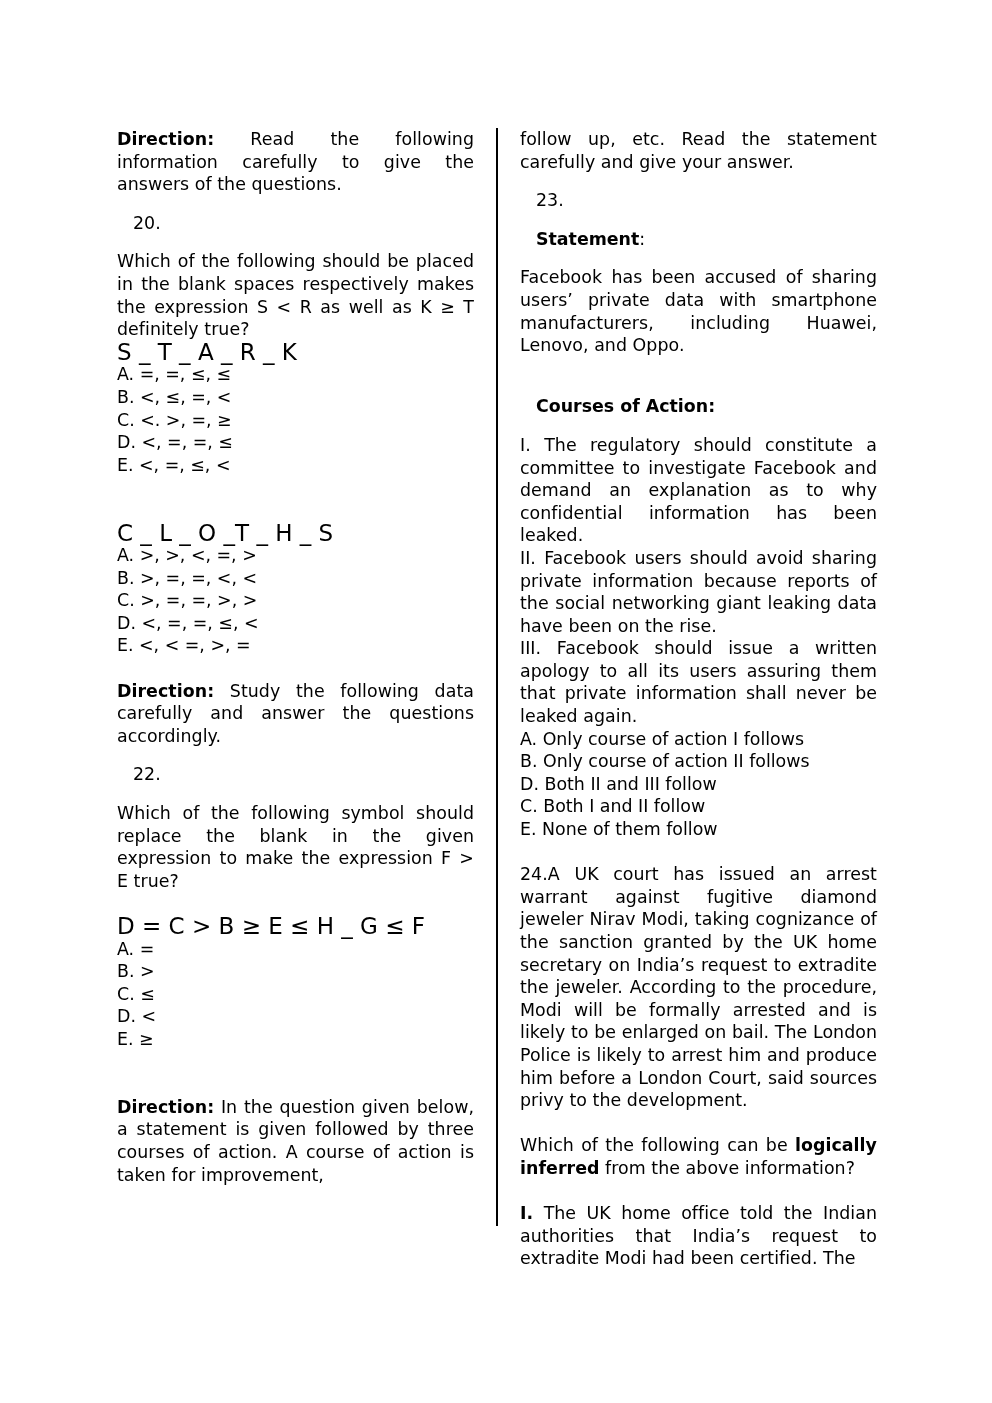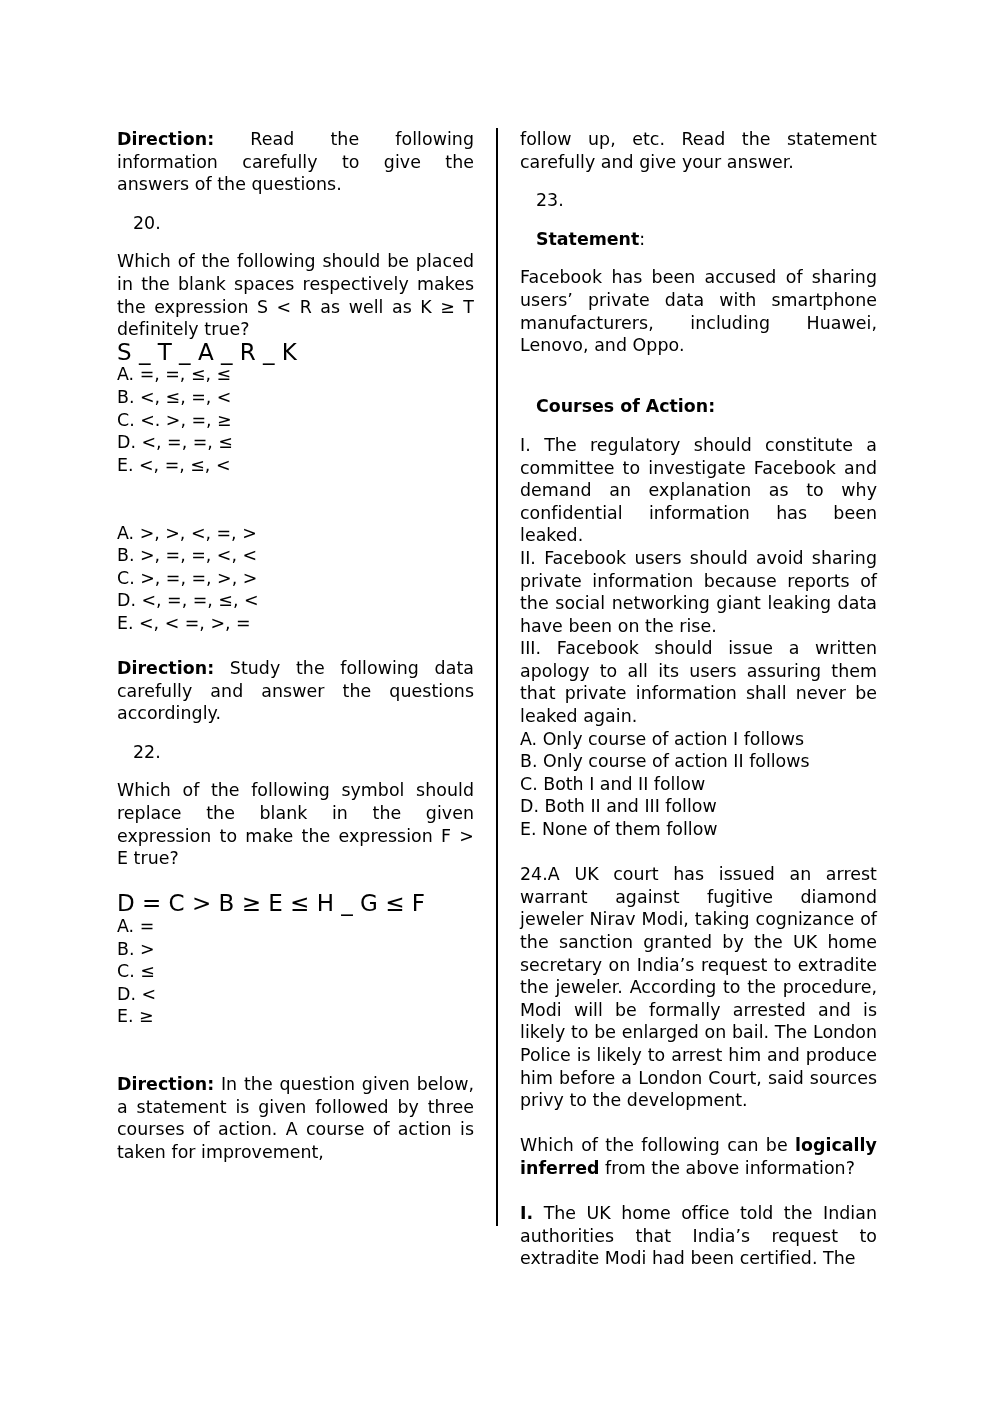--- a/index.html
+++ b/index.html
@@ -106,20 +106,21 @@
       <p class="opt">B. &lt;, ≤, =, &lt;</p>
       <p class="opt">C. &lt;. &gt;, =, ≥</p>
       <p class="opt">D. &lt;, =, =, ≤</p>
       <p class="opt">E. &lt;, =, ≤, &lt;</p>
 
       <div class="gap-sm"></div>
 
 
       <div class="gap-sm"></div>
 
+      <p class="expr">C _ L _ O _T _ H _ S</p>
 
       <p class="opt">A. &gt;, &gt;, &lt;, =, &gt;</p>
       <p class="opt">B. &gt;, =, =, &lt;, &lt;</p>
       <p class="opt">C. &gt;, =, =, &gt;, &gt;</p>
       <p class="opt">D. &lt;, =, =, ≤, &lt;</p>
       <p class="opt">E. &lt;, &lt; =, &gt;, =</p>
 
       <div class="gap-sm"></div>
 
       <p class="block"><b>Direction:</b><span> Study the following data carefully and answer the questions accordingly.</span></p>
@@ -160,22 +161,22 @@
       <div class="gap-sm"></div>
 
       <p class="qnum"><b>Courses of Action:</b></p>
 
       <p class="block">I. The regulatory should constitute a committee to investigate Facebook and demand an explanation as to why confidential information has been leaked.</p>
       <p class="block">II. Facebook users should avoid sharing private information because reports of the social networking giant leaking data have been on the rise.</p>
       <p class="block">III. Facebook should issue a written apology to all its users assuring them that private information shall never be leaked again.</p>
 
       <p class="opt">A. Only course of action I follows</p>
       <p class="opt">B. Only course of action II follows</p>
+      <p class="opt">D. Both II and III follow</p>
       <p class="opt">C. Both I and II follow</p>
-      <p class="opt">D. Both II and III follow</p>
       <p class="opt">E. None of them follow</p>
 
       <div class="gap-sm"></div>
 
       <p class="block">24.A UK court has issued an arrest warrant against fugitive diamond jeweler Nirav Modi, taking cognizance of the sanction granted by the UK home secretary on India’s request to extradite the jeweler. According to the procedure, Modi will be formally arrested and is likely to be enlarged on bail. The London Police is likely to arrest him and produce him before a London Court, said sources privy to the development.</p>
 
       <div class="gap-sm"></div>
 
       <p class="block"><span>Which of the following can be </span><b>logically inferred</b><span> from the above information?</span></p>
 

